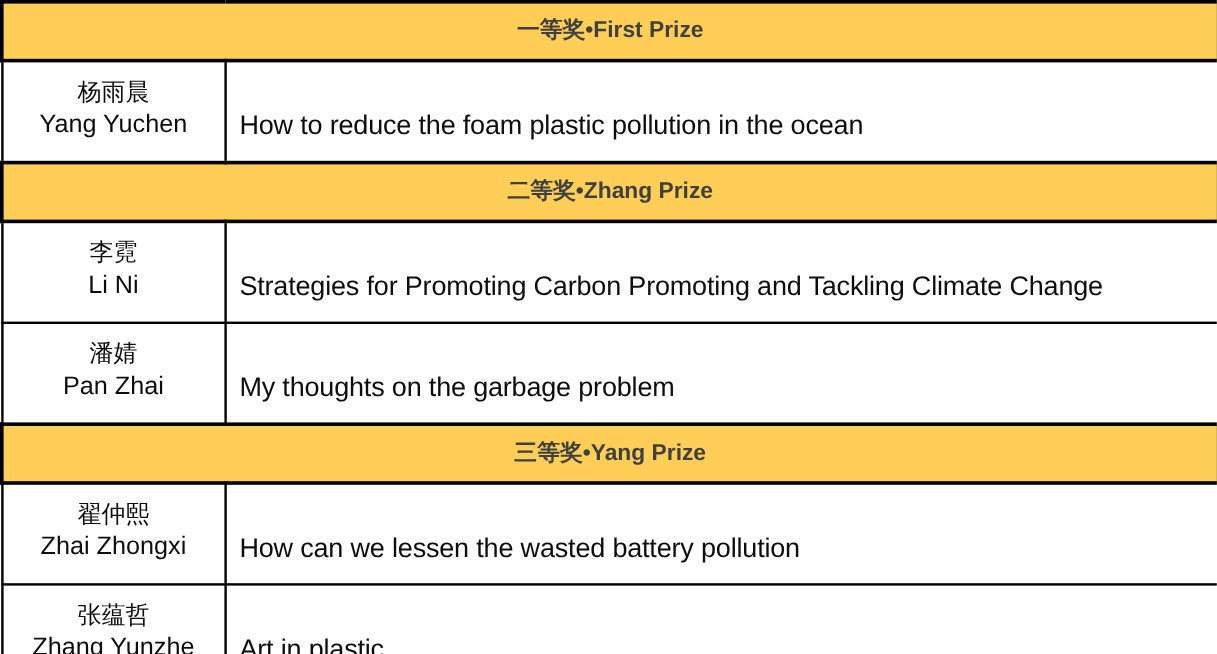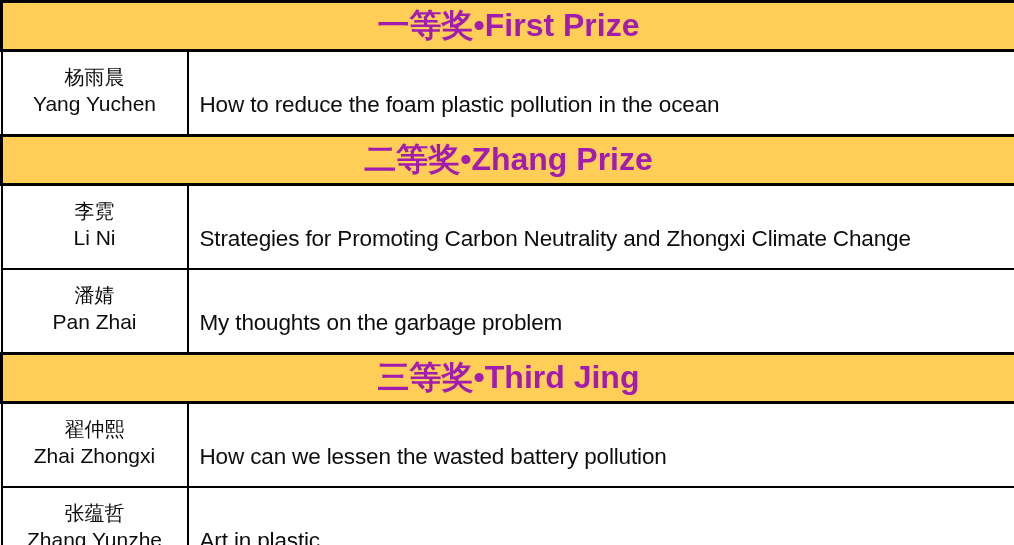--- a/index.html
+++ b/index.html
@@ -30,23 +30,23 @@
     border-top: 3px solid #000000;
     border-bottom: 3px solid #000000;
     border-left: 3px solid #000000;
     border-right: 3px solid #000000;
     text-align: center;
     vertical-align: middle;
     height: 46px;
     padding: 0;
   }
   .banner-text {
-    font-size: 32px;
+    font-size: 19px;
     font-weight: bold;
-    color: #a21caf;
+    color: #404040;
     letter-spacing: 0px;
     line-height: 1.1;
     display: block;
   }
 
   
   tr.entry-row > td {
     border: 2px solid #000000;
     padding: 0;
     vertical-align: middle;
@@ -118,36 +118,36 @@
       <td colspan="2">
         <span class="banner-text">二等奖•Zhang Prize</span>
       </td>
     </tr>
     <tr class="entry-row">
       <td class="name-cell">
         <span class="name-cn">李霓</span>
         <span class="name-en">Li Ni</span>
       </td>
       <td class="title-cell">
-        <span class="title-text">Strategies for Promoting Carbon Neutrality and Zhongxi Climate Change</span>
+        <span class="title-text">Strategies for Promoting Carbon Promoting and Tackling Climate Change</span>
       </td>
     </tr>
     <tr class="entry-row">
       <td class="name-cell">
         <span class="name-cn">潘婧</span>
         <span class="name-en">Pan Zhai</span>
       </td>
       <td class="title-cell">
         <span class="title-text">My thoughts on the garbage problem</span>
       </td>
     </tr>
 
     <tr class="prize-banner">
       <td colspan="2">
-        <span class="banner-text">三等奖•Third Jing</span>
+        <span class="banner-text">三等奖•Yang Prize</span>
       </td>
     </tr>
     <tr class="entry-row">
       <td class="name-cell">
         <span class="name-cn">翟仲熙</span>
         <span class="name-en">Zhai Zhongxi</span>
       </td>
       <td class="title-cell">
         <span class="title-text">How can we lessen the wasted battery pollution</span>
       </td>

